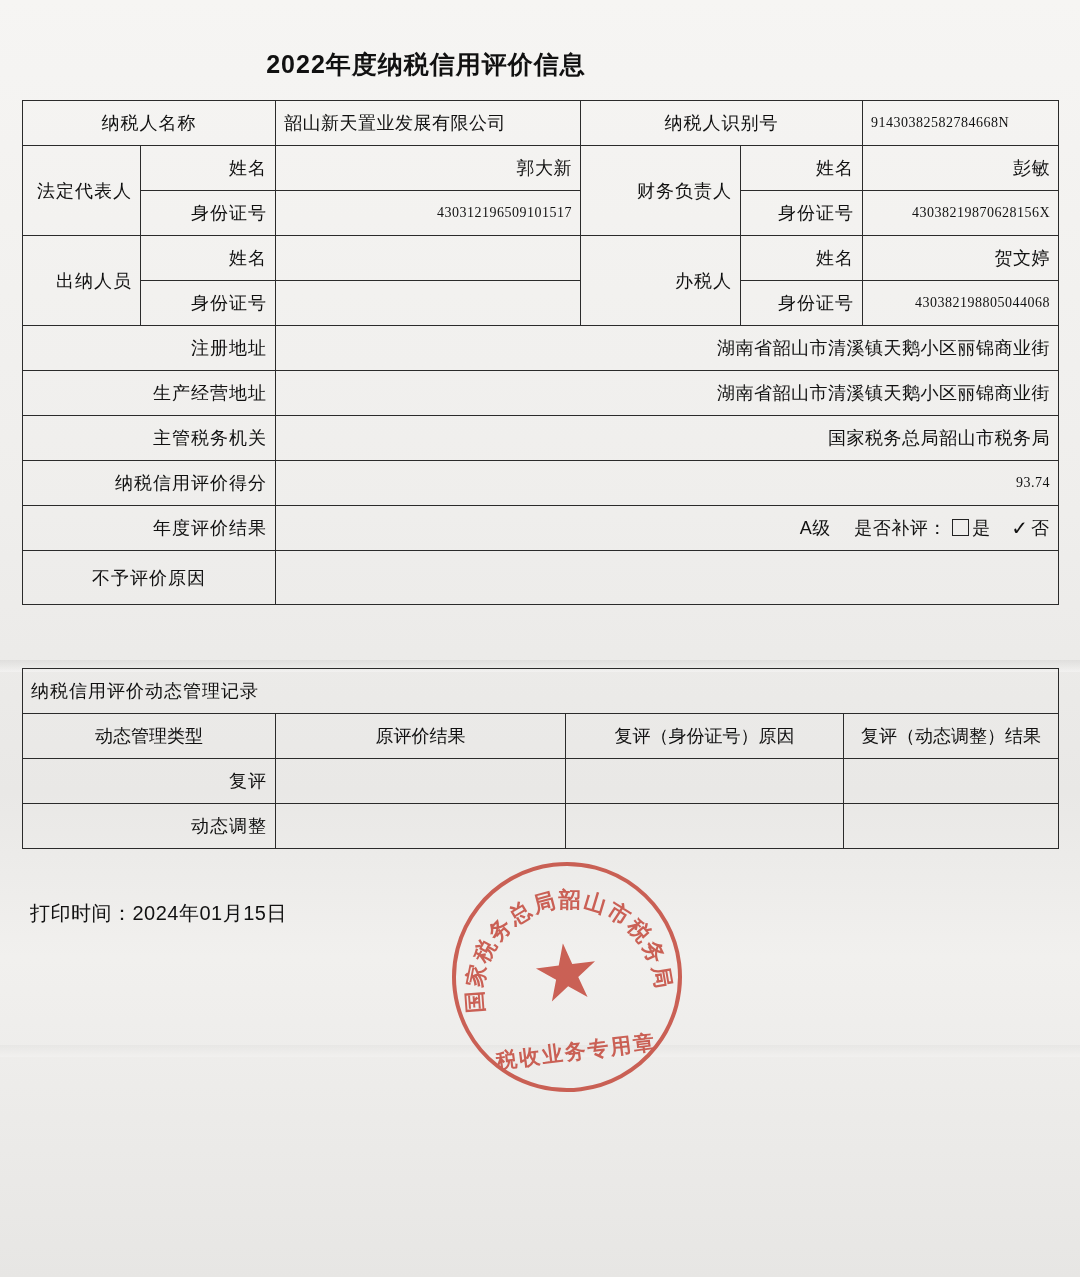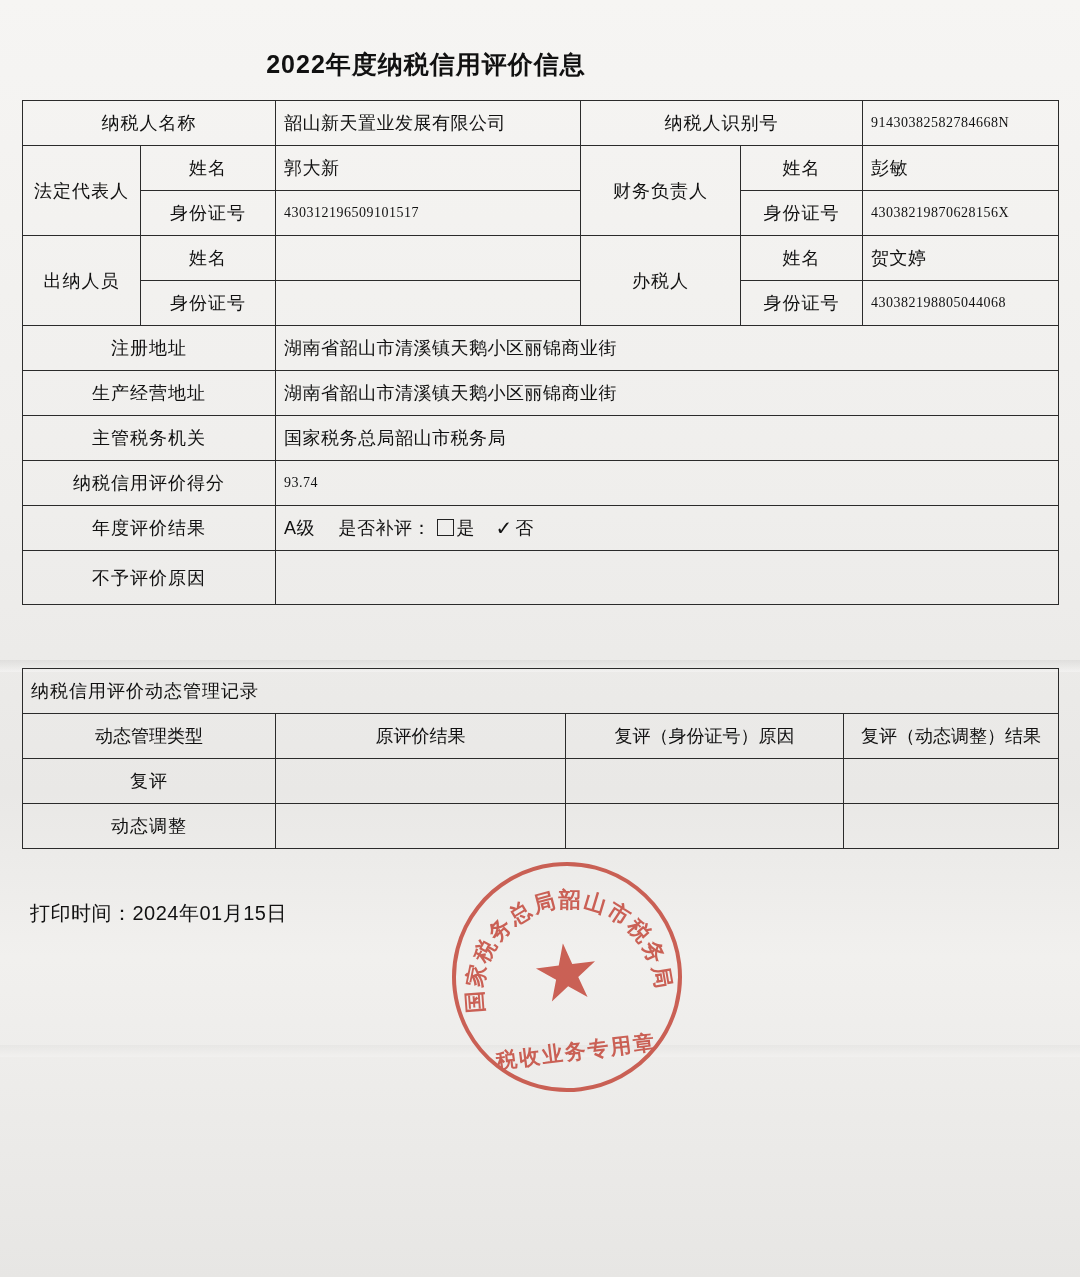--- a/index.html
+++ b/index.html
@@ -89,20 +89,21 @@
     height: 44px;
   }
   td.colhead {
     text-align: center;
     font-size: 18px;
     height: 52px;
     line-height: 24px;
   }
   td.tall {
     height: 46px;
+    text-align: right;
   }
   td.blank { }
 
   .checks {
     display: inline-block;
     letter-spacing: 1px;
   }
   .box-unchecked {
     display: inline-block;
     width: 15px;

